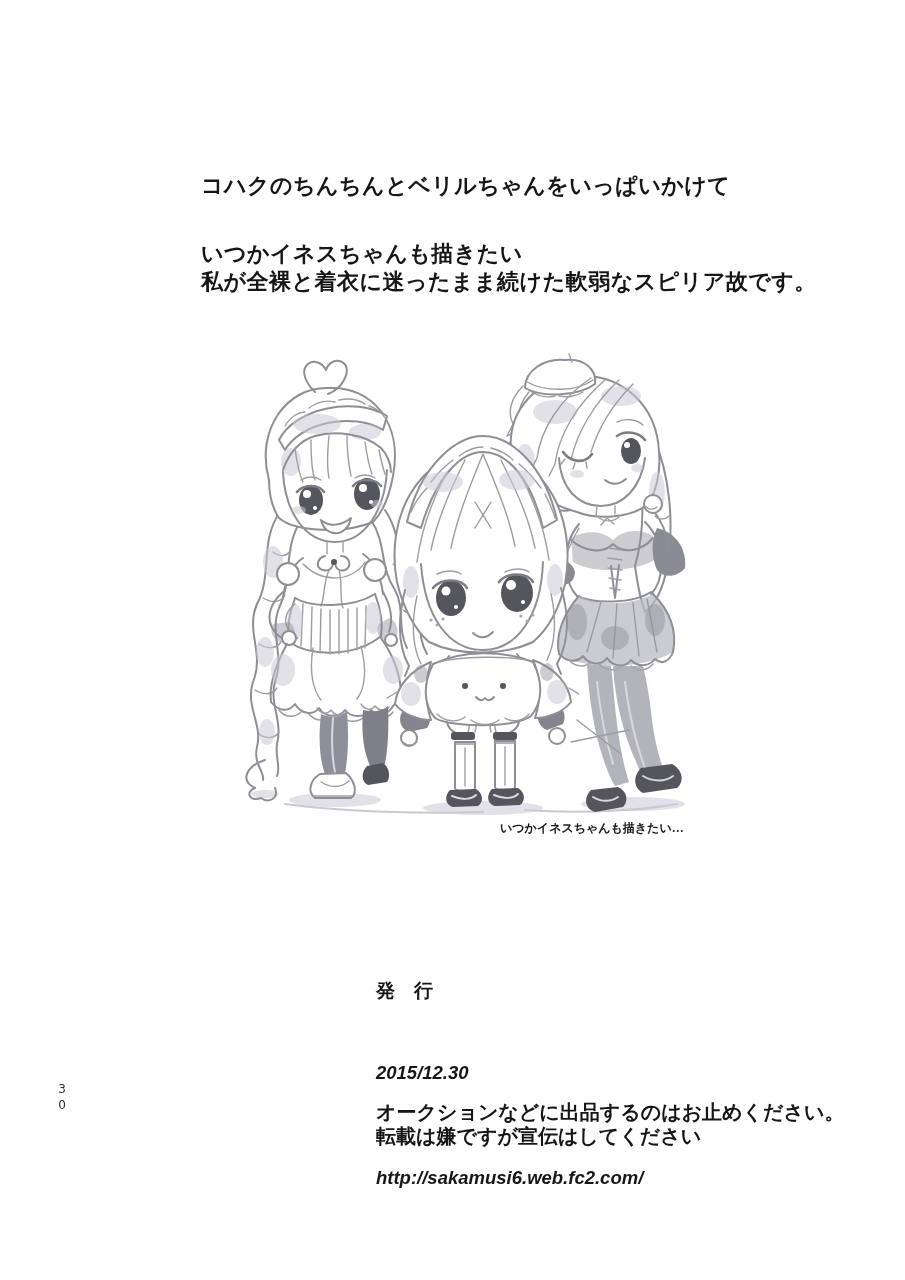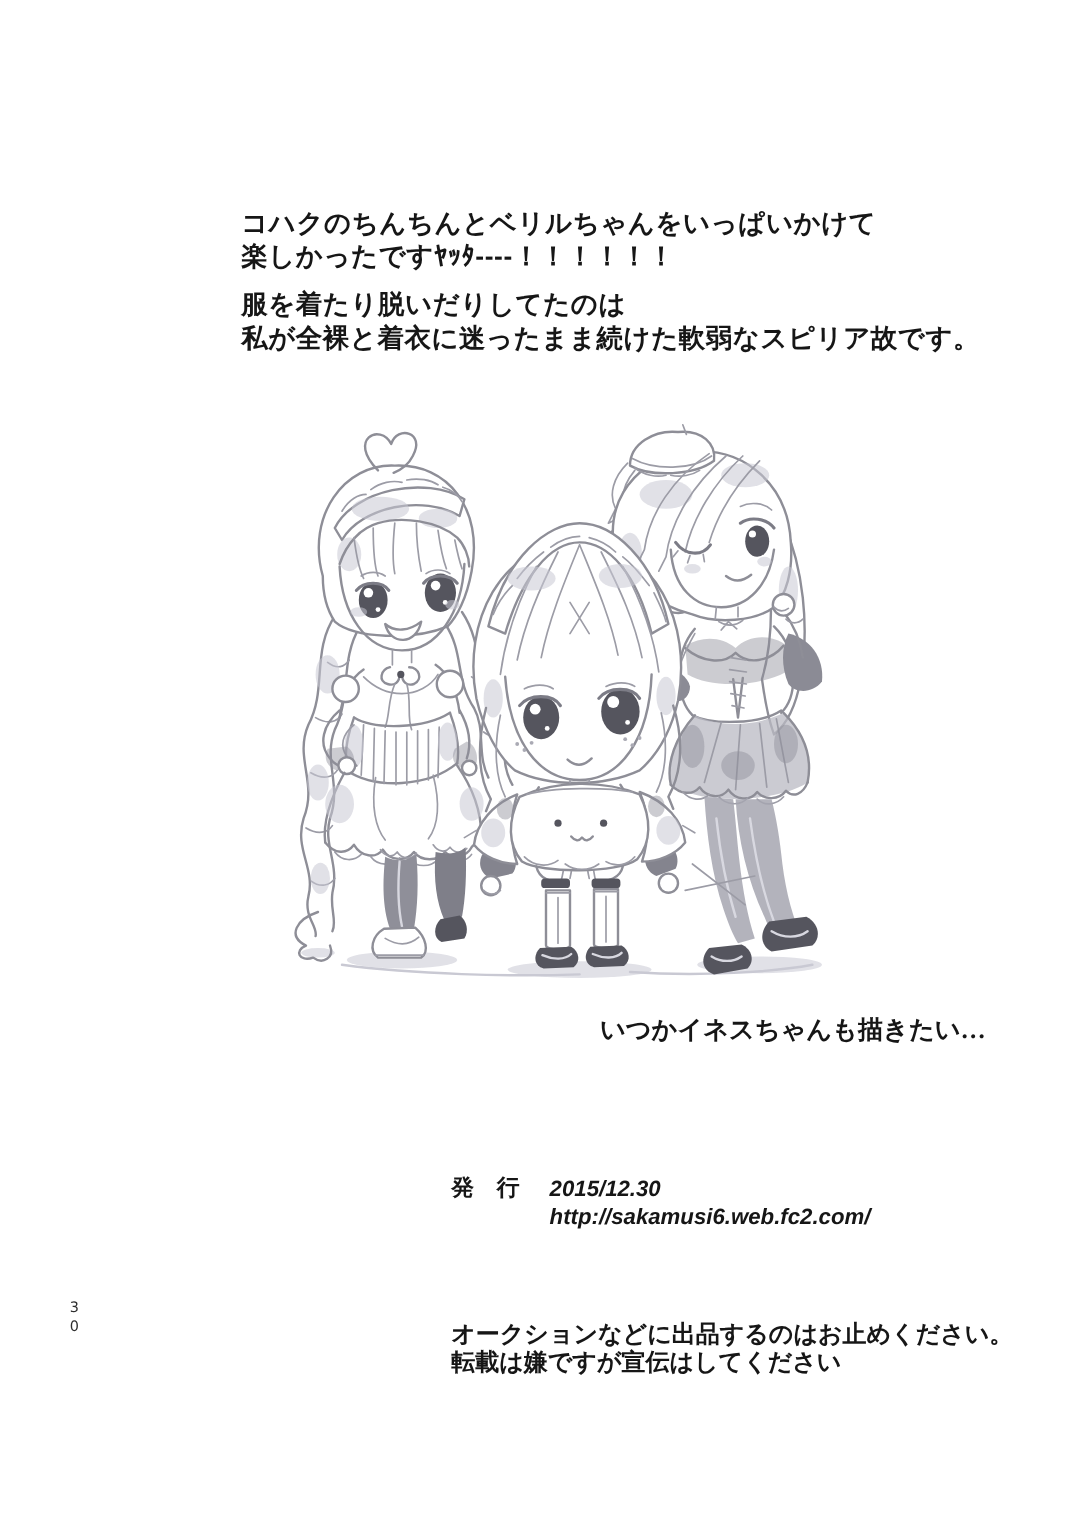--- a/index.html
+++ b/index.html
@@ -3,24 +3,24 @@
 <meta charset="utf-8">
 <style>
   html,body{margin:0;padding:0;background:#ffffff;}
   .page{position:relative;width:886px;height:1280px;background:#ffffff;overflow:hidden;
         font-family:"Liberation Sans",sans-serif;color:#161616;}
   .afterword{position:absolute;left:201px;font-weight:700;font-size:22px;line-height:27.5px;
              letter-spacing:0.5px;white-space:nowrap;}
   .para1{top:172px;}
   .para2{top:240px;}
   .illustration{position:absolute;left:225px;top:352px;width:480px;height:470px;}
-  .caption{position:absolute;left:500px;top:844px;font-weight:700;font-size:21px;white-space:nowrap;font-family:Liberation Serif, serif;}
+  .caption{position:absolute;left:500px;top:820px;font-weight:700;font-size:12px;white-space:nowrap;font-family:Liberation Serif, serif;}
   .colophon{position:absolute;left:376px;top:980px;font-family:"Liberation Serif",serif;
             font-weight:600;font-size:19px;line-height:22.5px;}
-  .colophon-row{display:flex;white-space:nowrap;}
+  .colophon-row{display:flex;white-space:nowrap;flex-direction:column;}
   .colophon-label{display:inline-block;width:82px;flex:0 0 82px;}
   .latin-line{font-family:"Liberation Sans",sans-serif;font-weight:700;font-size:18.5px;font-style:italic;}
   .notes{position:absolute;left:376px;top:1101px;font-family:"Liberation Serif",serif;
          font-weight:600;font-size:20px;line-height:23.5px;white-space:nowrap;}
   .page-number{position:absolute;left:55px;top:1082px;font-size:12px;color:#2e2e2e;
                writing-mode:vertical-rl;text-orientation:upright;letter-spacing:2px;
                font-family:"DejaVu Sans",sans-serif;}
   
   .ln{fill:none;stroke:#8e8e97;stroke-width:2;stroke-linecap:round;stroke-linejoin:round;}
   .lnb{fill:none;stroke:#7c7c86;stroke-width:2.6;stroke-linecap:round;stroke-linejoin:round;}
@@ -32,24 +32,23 @@
   .sh2{fill:#8f8f99;opacity:.45;stroke:none;}
   .hl{fill:none;stroke:#d8d8e0;stroke-width:2;stroke-linecap:round;}
 </style>
 </head>
 <body>
 
 <div class="page">
 
   <div class="afterword para1">
     <div>コハクのちんちんとベリルちゃんをいっぱいかけて</div>
-    <div>楽しかったですﾔｯﾀ----！！！！！！</div>
   </div>
   <div class="afterword para2">
-    <div>服を着たり脱いだりしてたのは</div>
+    <div>いつかイネスちゃんも描きたい</div>
     <div>私が全裸と着衣に迷ったまま続けた軟弱なスピリア故です。</div>
   </div>
 
   <div class="illustration">
     <svg width="480" height="470" viewBox="0 0 480 470">
 
       <g>
         <ellipse class="sh" cx="110" cy="448" rx="46" ry="7"></ellipse>
         <ellipse class="sh" cx="258" cy="456" rx="60" ry="7"></ellipse>
         <ellipse class="sh" cx="408" cy="452" rx="52" ry="7"></ellipse>

